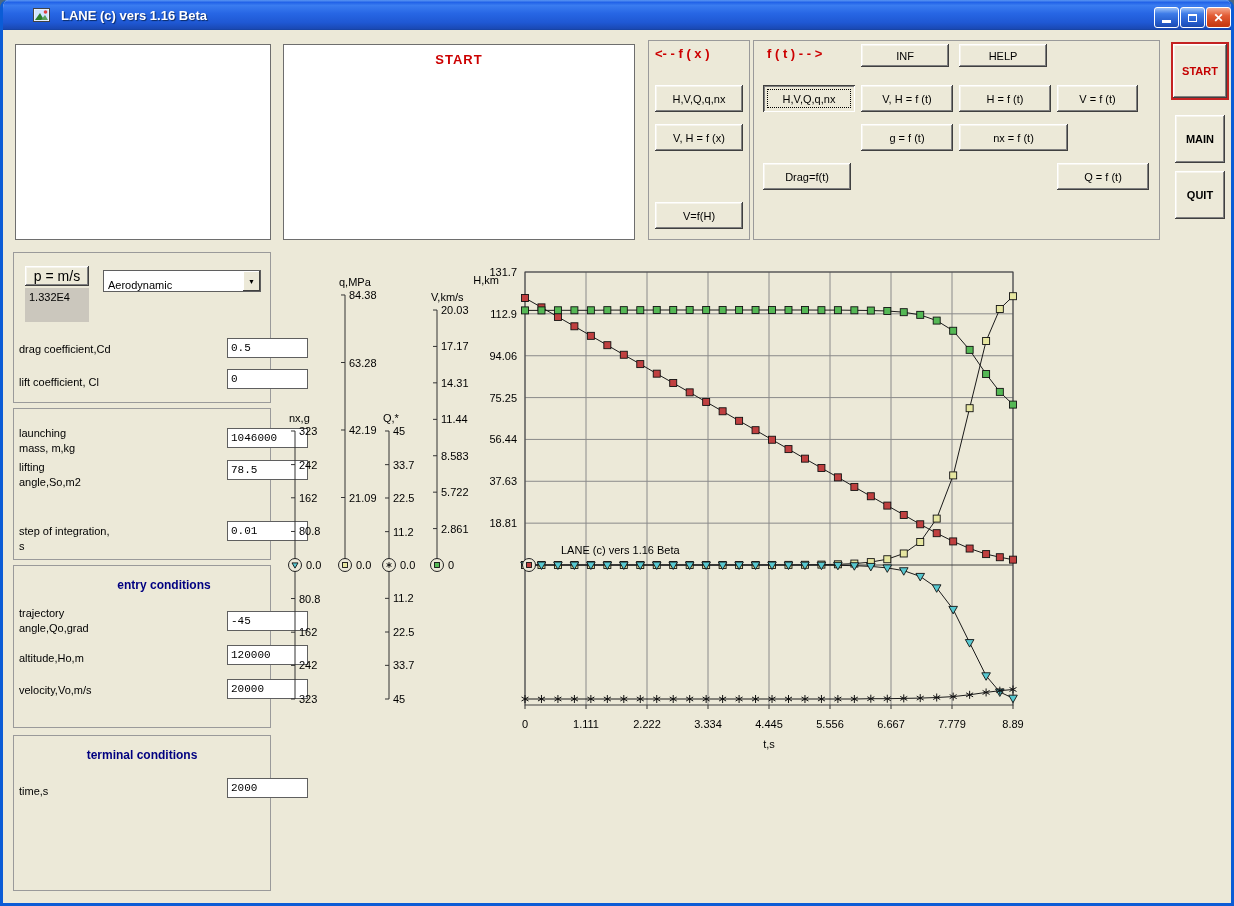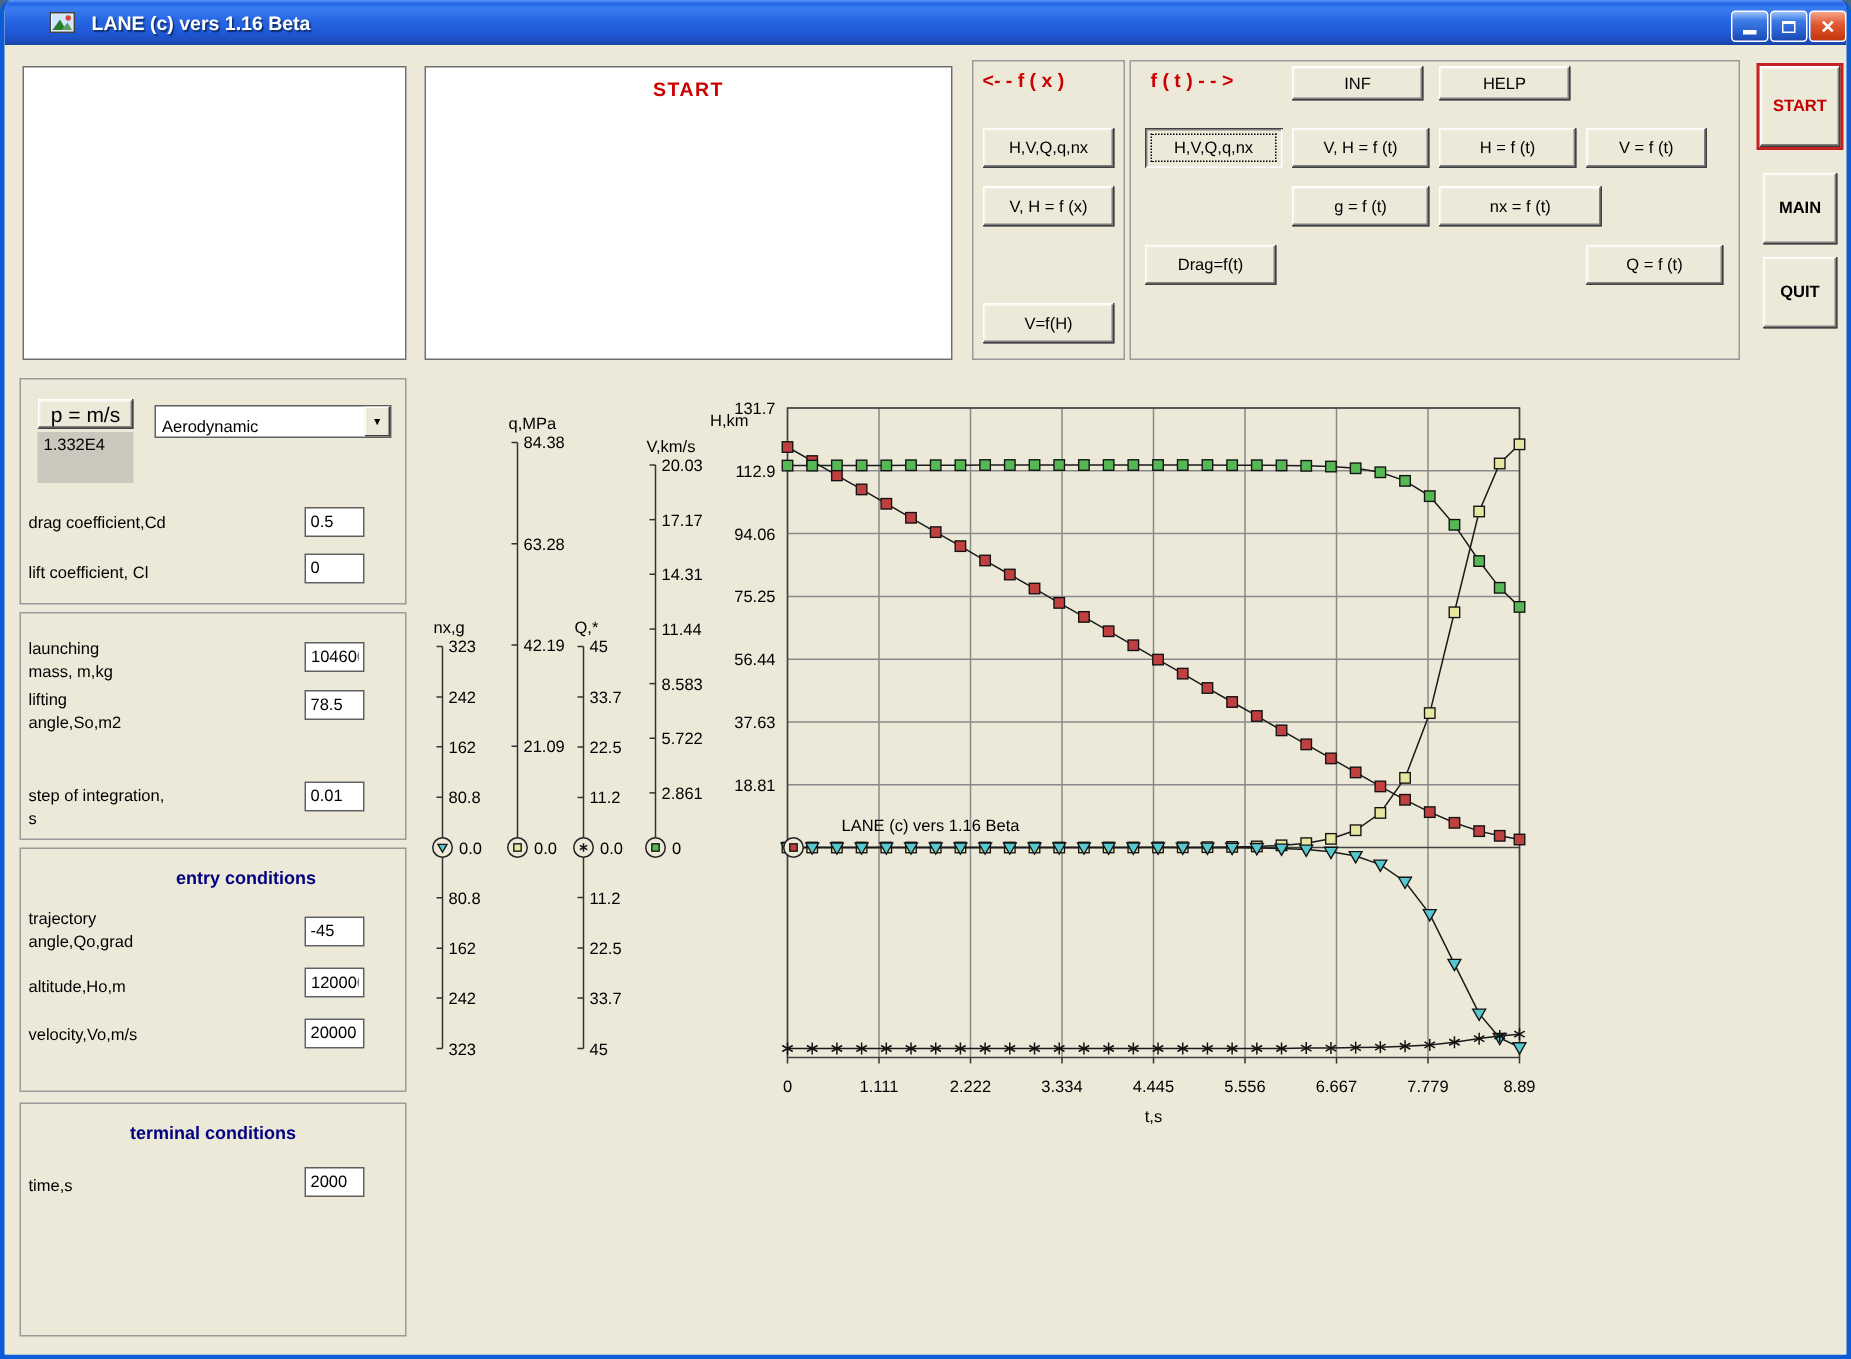--- a/index.html
+++ b/index.html
@@ -22,22 +22,22 @@
   .graybox{position:absolute;border:1px solid #9a9a9a;}
   .btn{position:absolute;background:#ECE9D8;display:flex;align-items:center;justify-content:center;
        box-shadow:inset -1px -1px 0 #404040,inset 1px 1px 0 #FFFFFF,inset -2px -2px 0 #808080,inset 2px 2px 0 #F6F4EC;
        cursor:default;white-space:nowrap;}
   .btn.pressed{box-shadow:inset 1px 1px 0 #404040,inset -1px -1px 0 #FFFFFF,inset 2px 2px 0 #808080;
        outline:1px dotted #000;outline-offset:-5px;}
   .redcap{position:absolute;color:#CC0000;font-weight:bold;font-size:13px;white-space:pre;text-align:center;}
   .startbtn{border:2px solid #C42222;color:#C40000;font-weight:bold;}
   .boldbtn{font-weight:bold;}
   .plabel{position:absolute;white-space:pre-line;line-height:15px;}
-  .pinput{position:absolute;width:40px;height:20px;border:1px solid #5f5f5f;background:#fff;
-       font-family:Liberation Sans, sans-serif;font-size:11px;padding:2px 3px;}
+  .pinput{position:absolute;width:81px;height:20px;border:1px solid #5f5f5f;background:#fff;
+       font-family:Liberation Mono, monospace;font-size:11px;padding:2px 3px;margin-left:24px;}
   .grouptitle{position:absolute;color:#000080;font-weight:bold;font-size:12px;text-align:center;}
   .pval{position:absolute;background:#CBC7BD;padding:3px 4px;}
   .dropdown{position:absolute;background:#fff;border:1px solid #5f5f5f;display:flex;align-items:center;}
   .dd-text{flex:1;padding-left:4px;}
   .ddarrow{width:17px;height:100%;background:#ECE9D8;display:flex;align-items:center;justify-content:center;
        font-size:7px;box-shadow:inset -1px -1px 0 #404040,inset 1px 1px 0 #fff;}
   #chart-svg text{font-family:"Liberation Sans",sans-serif;font-size:11px;fill:#000;}
 </style>
 </head>
 <body>

